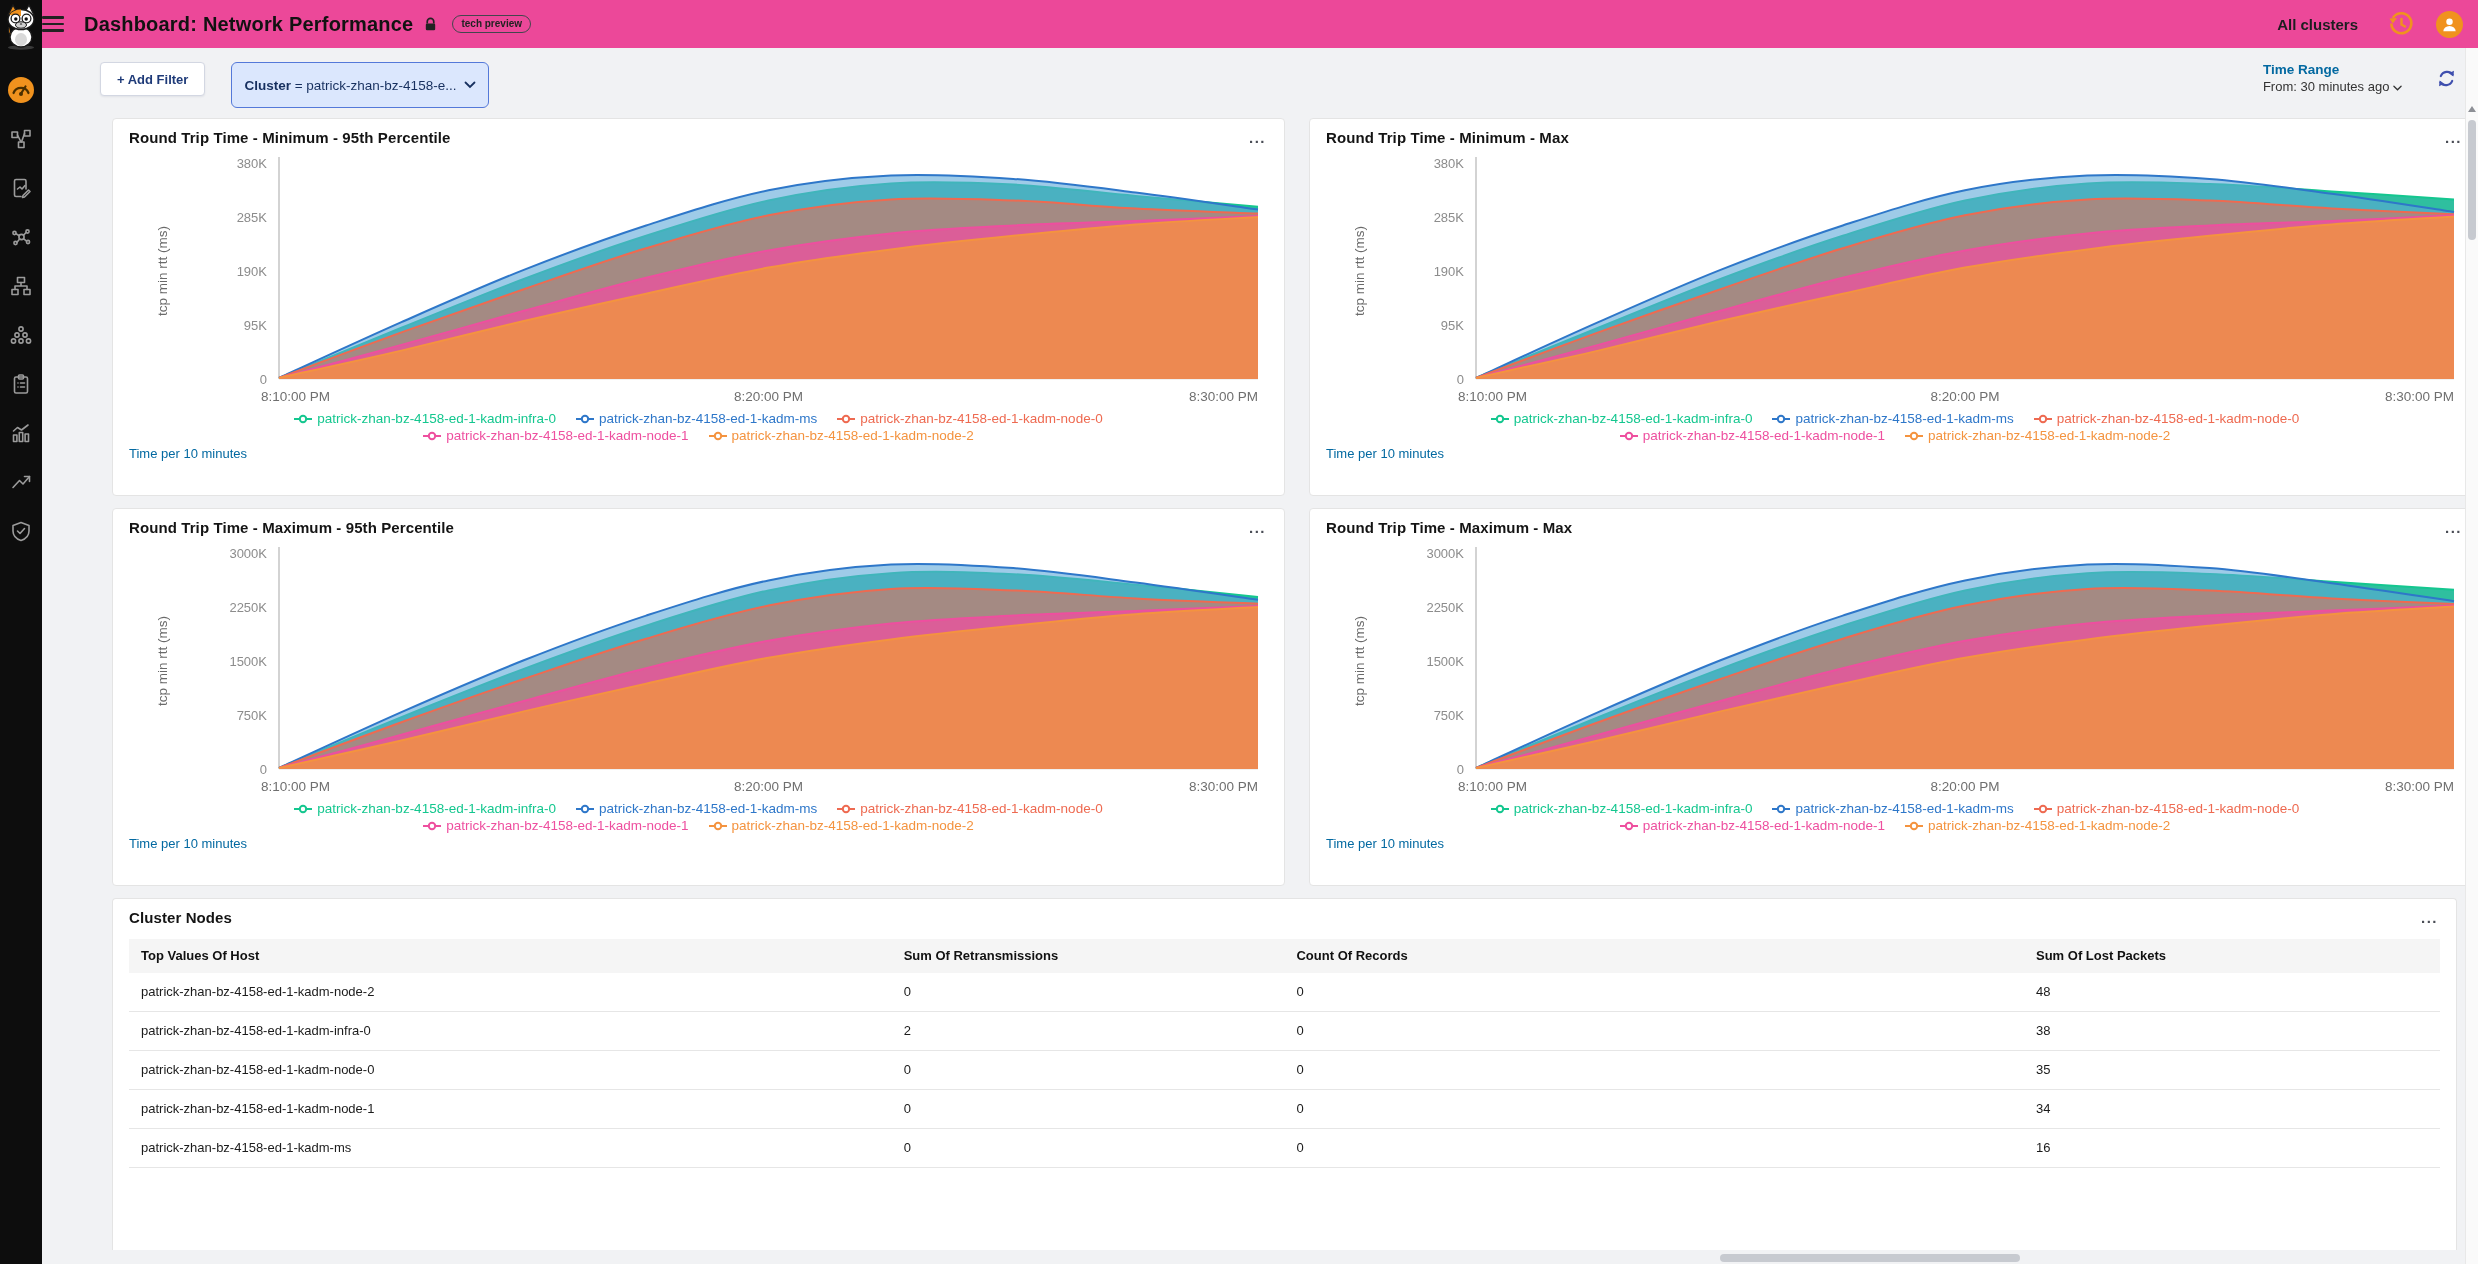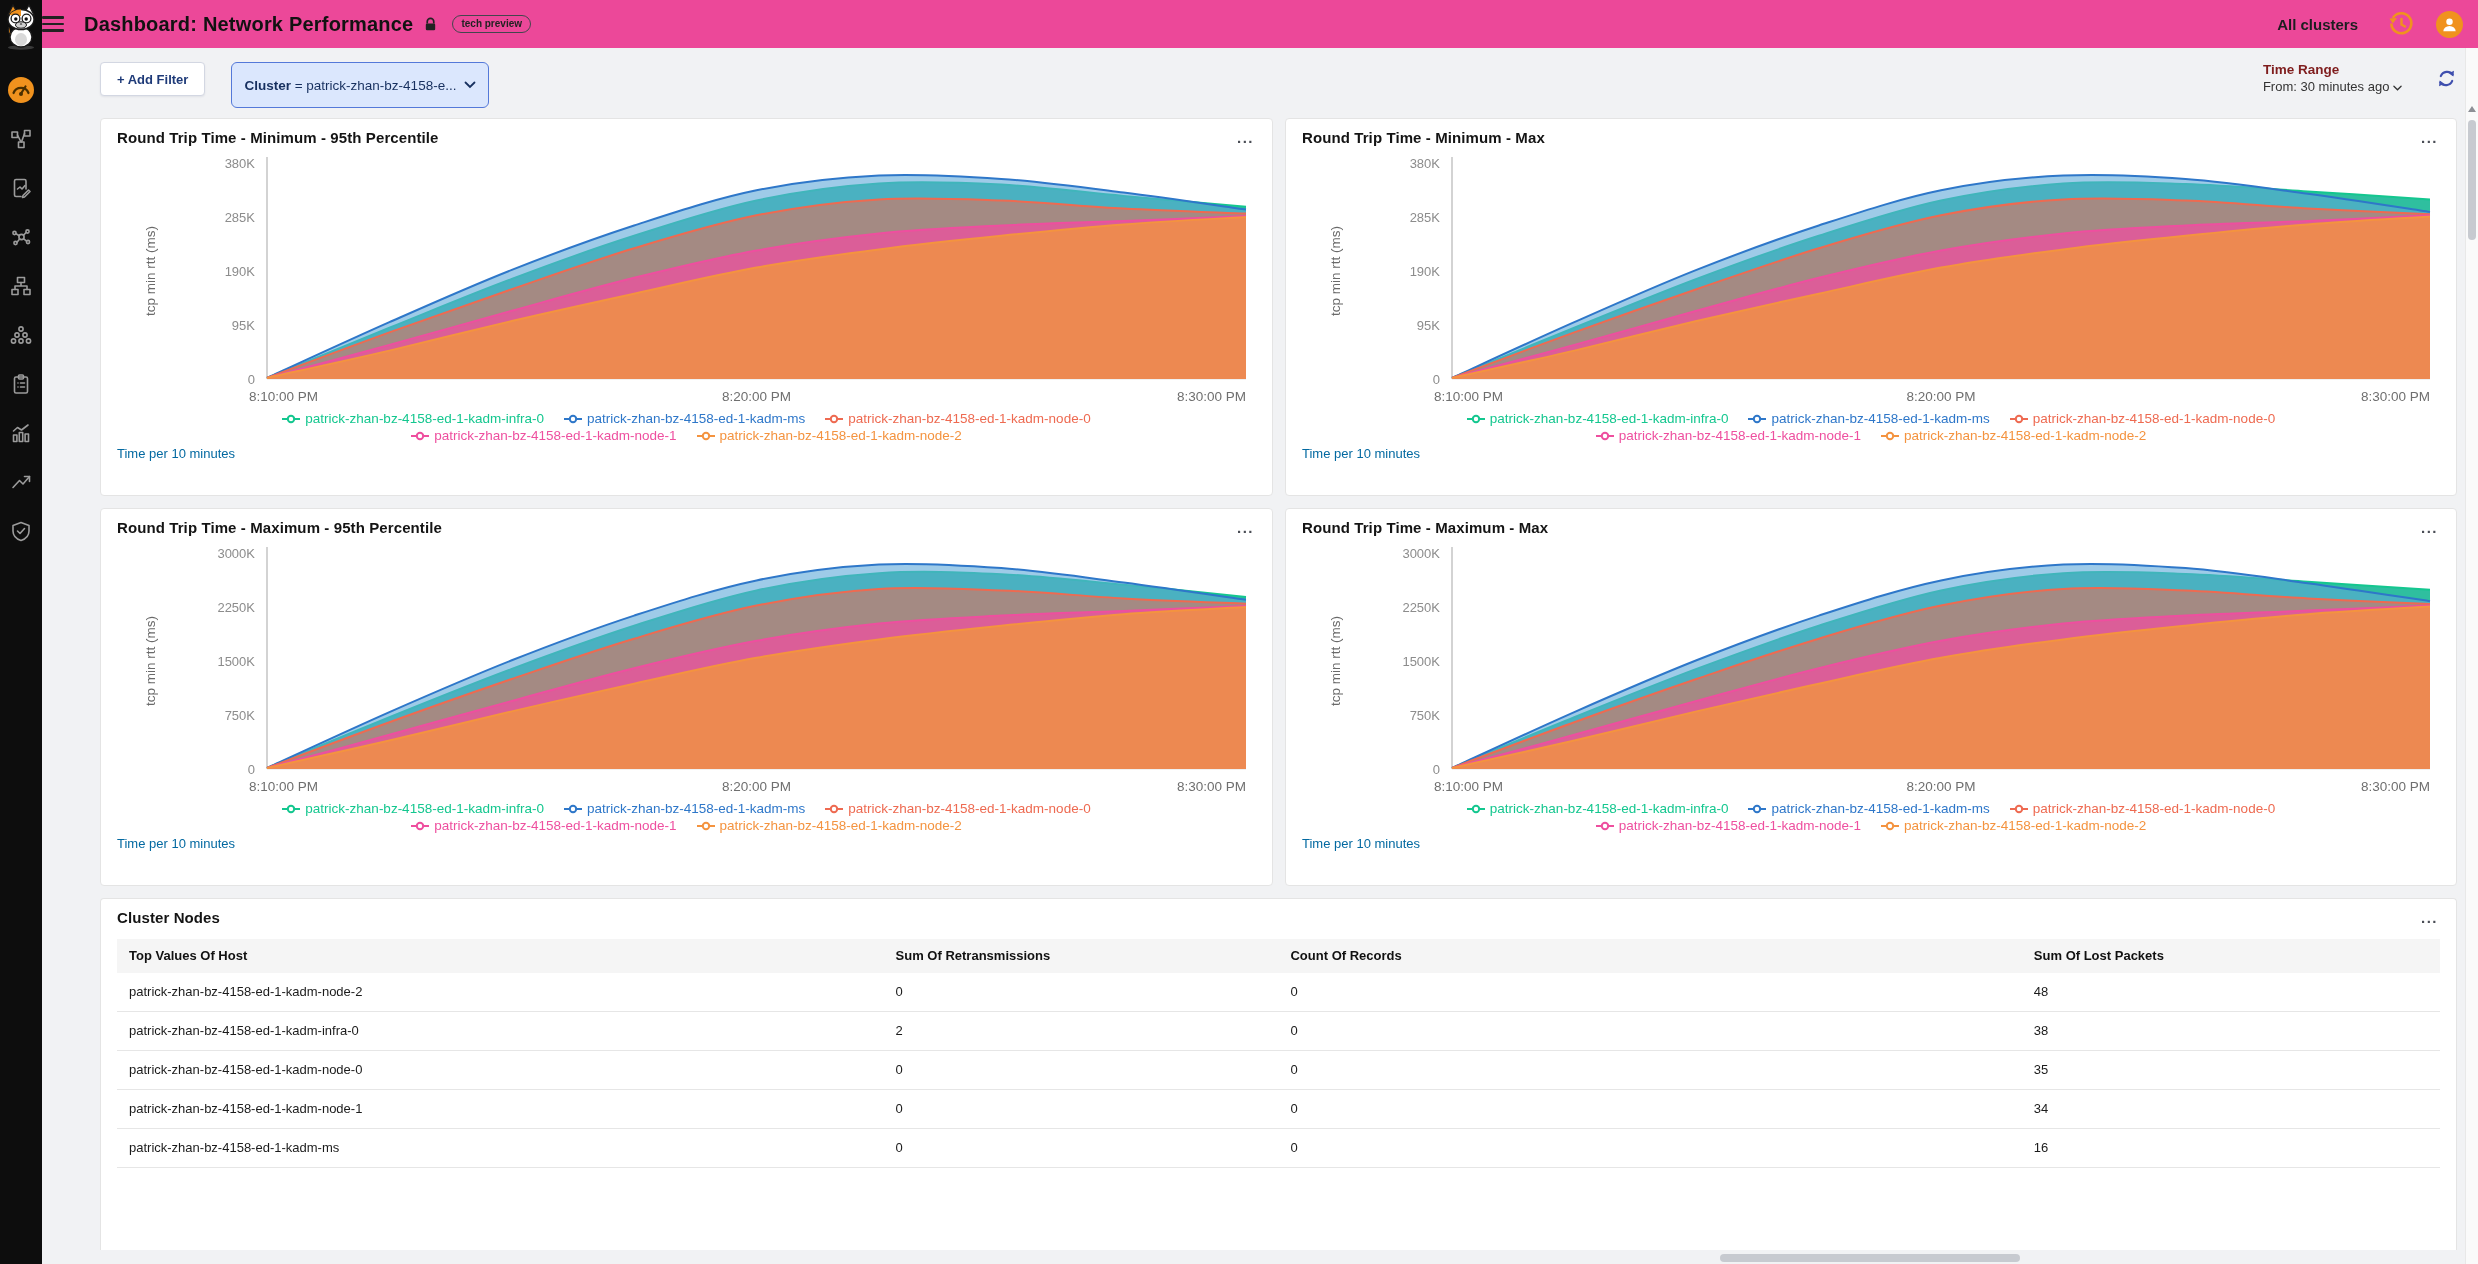--- a/index.html
+++ b/index.html
@@ -30,27 +30,27 @@
   
   .content { padding:14px 21px 0 58px; }
   .filterbar { display:flex; align-items:flex-start; margin-bottom:10px; position:relative; }
   .add-filter { background:#fff; border:1px solid #d3d7e2; border-radius:4px; height:30px; padding:16px 16px;
     font-size:13px; font-weight:700; color:#1e3a78; display:flex; align-items:center; cursor:pointer;
     box-shadow:0 1px 2px rgba(30,40,80,.08); }
   .filter-chip { margin-left:26px; background:#dbe7fd; border:1.5px solid #5479d9; border-radius:6px; height:46px;
     padding:0 12px; display:flex; align-items:center; gap:8px; font-size:13.5px; color:#17305f; cursor:pointer; }
   .filter-chip b { font-weight:800; }
   .tr-block { margin-left:auto; margin-right:34px; text-align:left; }
-  .tr-label { font-size:13.5px; font-weight:800; color:#7f1d1d; }
+  .tr-label { font-size:13.5px; font-weight:800; color:#0369a1; }
   .tr-from { font-size:13px; color:#333; margin-top:2px; cursor:pointer; }
   .refresh-btn { cursor:pointer; margin-top:6px; }
 
   
   .charts-grid { display:grid; grid-template-columns:1fr 1fr; gap:12px; }
-  .panel { background:#fff; border:1px solid #e4e4e4; border-radius:4px; padding:10px 16px 12px; position:relative; }
+  .panel { background:#fff; border:1px solid #e4e4e4; border-radius:4px; padding:10px 16px 12px; position:relative;margin-left:12px; }
   .chart-panel { height:378px; }
   .panel-head { display:flex; align-items:flex-start; justify-content:space-between; }
   .panel-title { font-size:15px; font-weight:800; color:#141414; letter-spacing:.1px; }
   .panel-menu { border:none; background:none; color:#4a4d55; font-size:15px; font-weight:800; letter-spacing:1.5px; cursor:pointer; line-height:10px; padding:4px 2px; }
   .chart-holder { width:100%; height:262px; margin-top:2px; }
   .chart-holder svg { display:block; font-family:inherit; }
   .legend { display:flex; flex-wrap:wrap; justify-content:center; column-gap:20px; row-gap:2px; margin-top:0px; max-width:1080px; margin-left:auto; margin-right:auto; }
   .legend-item { display:inline-flex; align-items:center; gap:5px; font-size:13.5px; white-space:nowrap; cursor:pointer; }
   .time-note { text-align:left; font-size:13px; color:#0369a1; margin-top:3px; }
 

